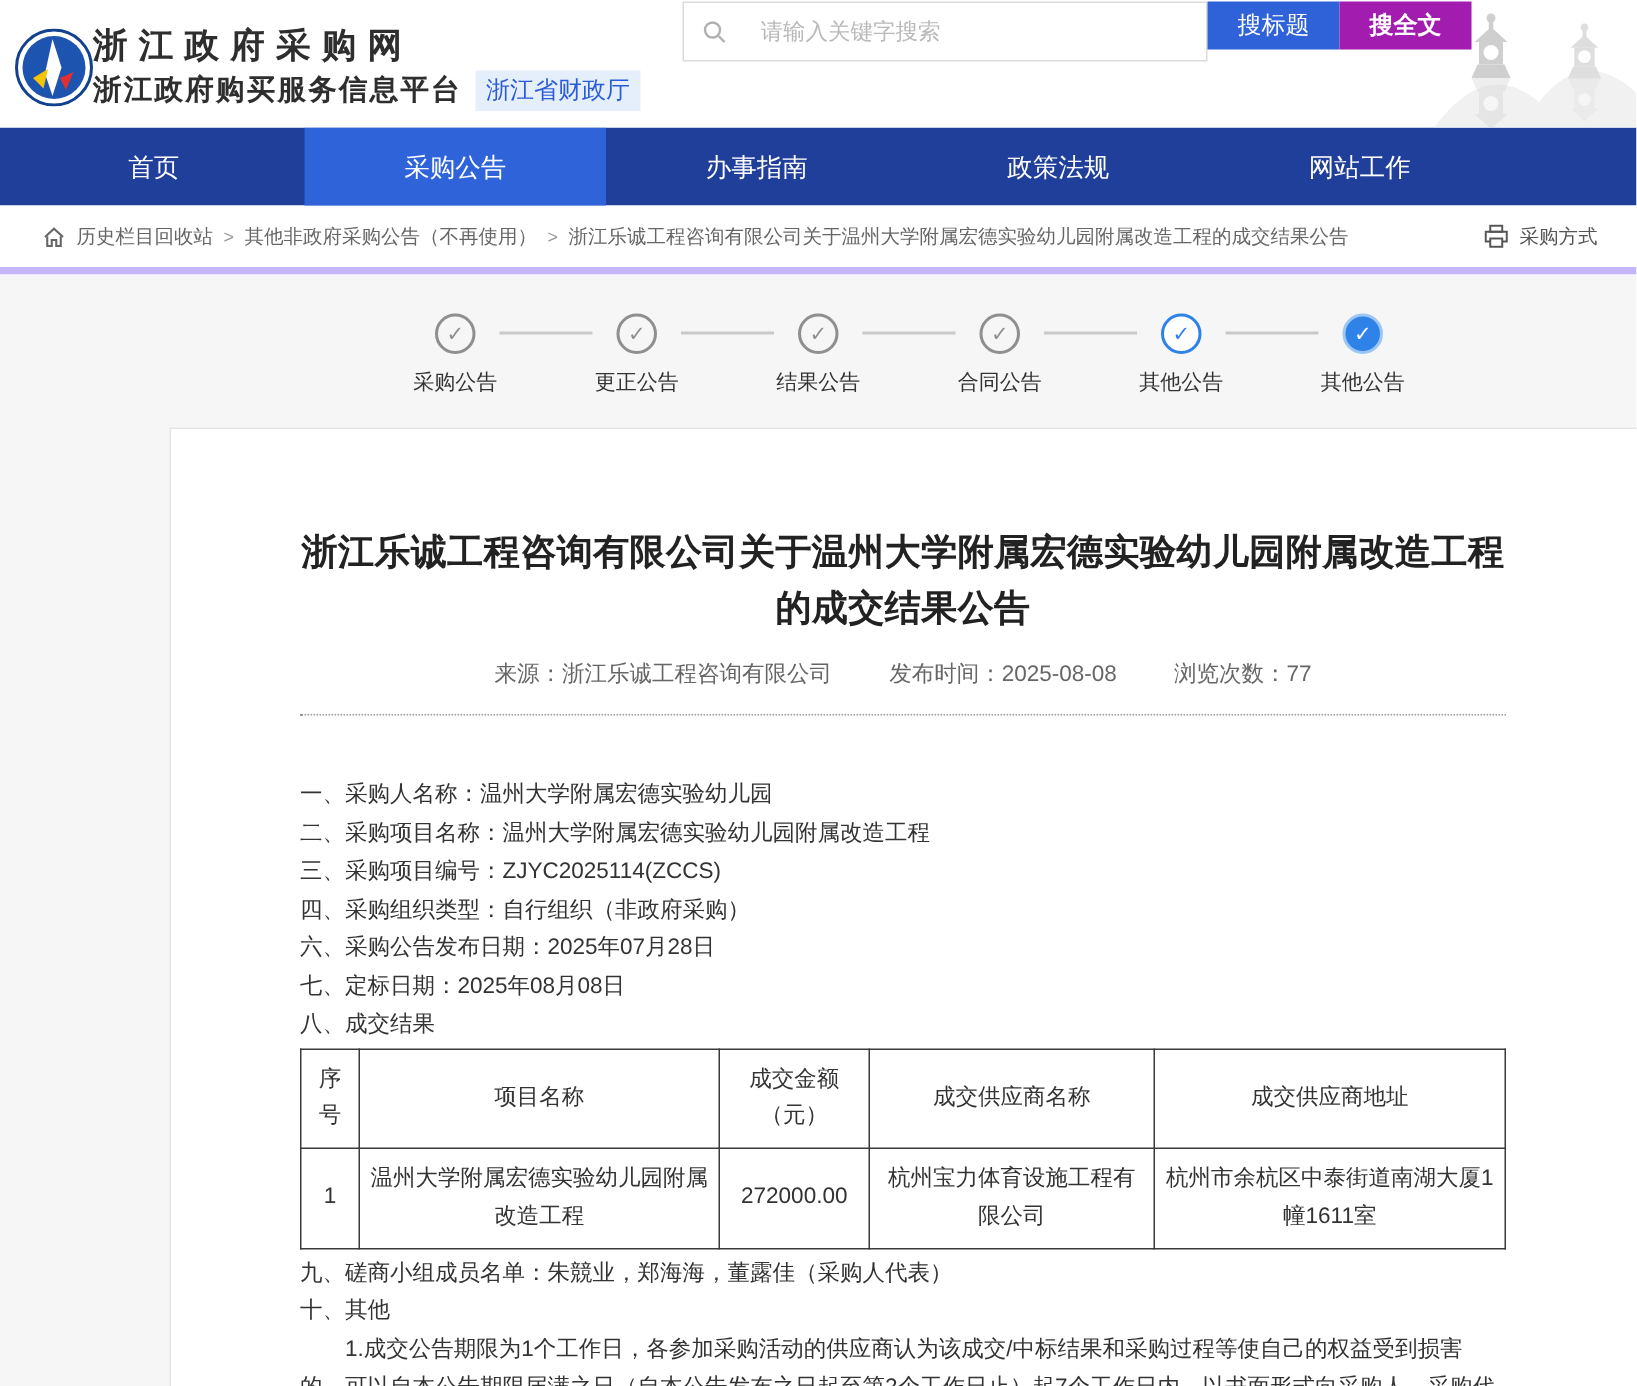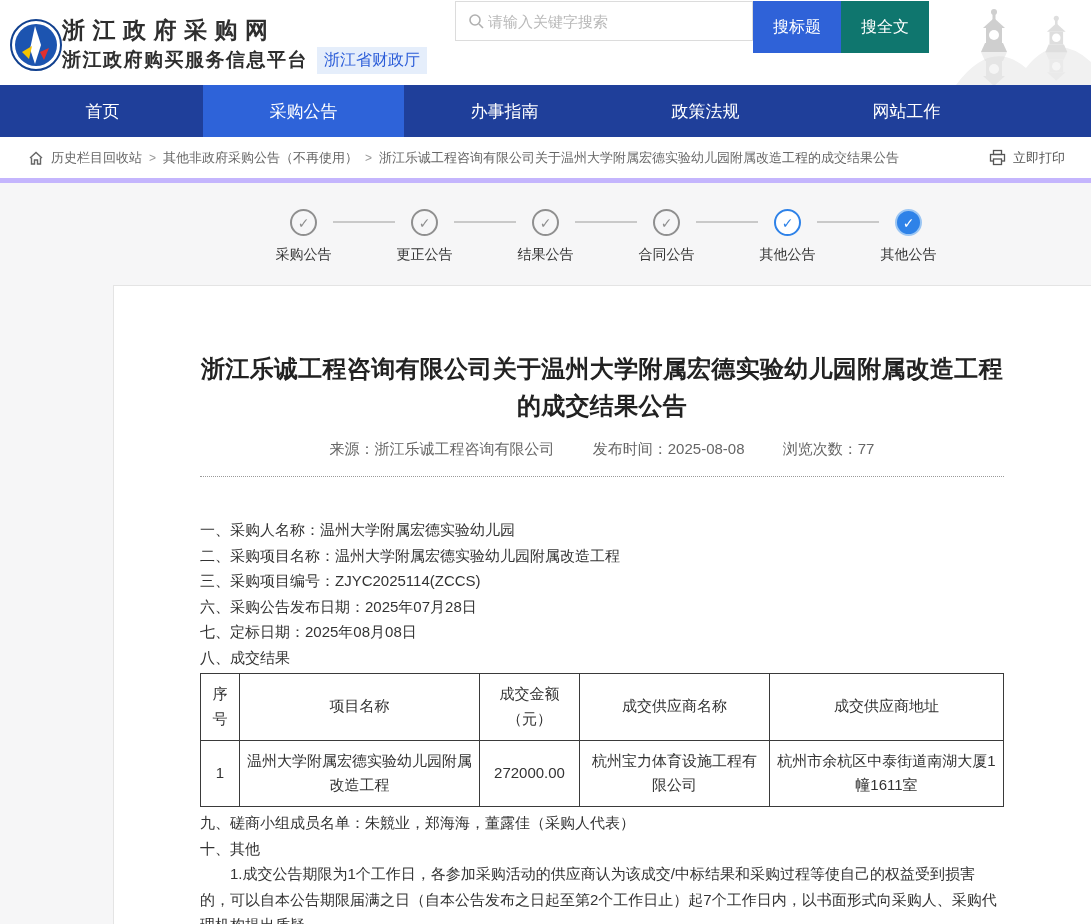--- a/index.html
+++ b/index.html
@@ -8,26 +8,26 @@
 
   
   .header { position:relative; height:85px; background:#fff; }
   .scenery { position:absolute; right:0; top:0; width:135px; height:85px; pointer-events:none; }
   .logo-wrap { position:absolute; left:10px; top:17px; display:flex; gap:0; align-items:center; }
   .logo-text .t1 { font-size:23px; font-weight:bold; color:#2e2e2e; letter-spacing:7.5px; line-height:1.2; }
   .t2row { display:flex; gap:9px; margin-top:2px; }
   .t2 { font-size:19px; font-weight:bold; color:#2e2e2e; letter-spacing:1.5px; }
   .badge { font-size:16px; color:#2a5cd8; background:#e5eefb; padding:3px 7px; white-space:nowrap; }
   .search-wrap { position:absolute; left:455px; top:1px; display:flex; height:40px; }
-  .search-box { width:298px; border:1px solid #dcdcdc; display:flex; align-items:center; padding:0 12px; gap:4px; background:#fff; }
+  .search-box { width:350px; border:1px solid #dcdcdc; display:flex; align-items:center; padding:0 12px; gap:23px; background:#fff; }
   .search-box input { border:none; outline:none; font-size:15px; flex:1; color:#333; font-family:inherit; background:transparent; }
   .search-box input::placeholder { color:#b9b9b9; }
-  .sbtn { width:88px; height:52px; border:none; color:#fff; font-size:16px; cursor:pointer; font-family:inherit; }
+  .sbtn { width:88px; height:32px; border:none; color:#fff; font-size:16px; cursor:pointer; font-family:inherit; }
   .sbtn.title-btn { background:#2f62d8; }
-  .sbtn.full-btn  { background:#0f766e; }
+  .sbtn.full-btn  { background:#a21caf;font-weight:bold; }
 
   
   .nav { height:52px; background:#1f3f9a; display:flex; padding-left:2px; }
   .nav-item { width:201px; flex:none; color:#fff; font-size:17px; display:flex; align-items:center; justify-content:center; cursor:pointer; }
   .nav-item.active { background:#2e63d9; }
 
   
   .crumbbar { height:46px; border-bottom:5px solid #c4b5fd; display:flex; align-items:center; padding:0 26px 0 28px; font-size:13px; color:#666; white-space:nowrap; gap:7px; background:#fff; }
   .crumb-sep { color:#999; font-size:12px; }
   .crumb-item { cursor:pointer; }
@@ -144,21 +144,21 @@
   <span class="crumb-sep">&gt;</span>
   <span class="crumb-item">其他非政府采购公告（不再使用）</span>
   <span class="crumb-sep">&gt;</span>
   <span class="crumb-item">浙江乐诚工程咨询有限公司关于温州大学附属宏德实验幼儿园附属改造工程的成交结果公告</span>
   <span class="crumb-right">
     <svg class="icon-svg" width="17" height="17" viewBox="0 0 17 17">
       <rect x="4.5" y="1.5" width="8" height="4" fill="none" stroke="#555" stroke-width="1.3"></rect>
       <rect x="1.5" y="5.5" width="14" height="6.5" fill="none" stroke="#555" stroke-width="1.3"></rect>
       <rect x="4.5" y="10" width="8" height="5.5" fill="#fff" stroke="#555" stroke-width="1.3"></rect>
     </svg>
-    <span>立即打印</span>
+    <span>采购方式</span>
   </span>
 </div>
 
 <div class="stepband">
   <div class="steps">
     <div class="step">
       <span class="circ">
           <span>✓</span>
         </span>
       <span class="lbl">采购公告</span>
@@ -203,20 +203,21 @@
       <span>来源：浙江乐诚工程咨询有限公司</span>
       <span>发布时间：2025-08-08</span>
       <span>浏览次数：77</span>
     </div>
     <div class="dotted"></div>
 
     <div class="content">
       <div class="citem">一、采购人名称：温州大学附属宏德实验幼儿园</div>
       <div class="citem">二、采购项目名称：温州大学附属宏德实验幼儿园附属改造工程</div>
       <div class="citem">三、采购项目编号：ZJYC2025114(ZCCS)</div>
+      <div class="citem">四、采购组织类型：自行组织（非政府采购）</div>
       <div class="citem">六、采购公告发布日期：2025年07月28日</div>
       <div class="citem">七、定标日期：2025年08月08日</div>
       <div class="citem">八、成交结果</div>
 
       <table>
         <colgroup>
           <col style="width:39px">
             <col style="width:240px">
             <col style="width:100px">
             <col style="width:190px">

